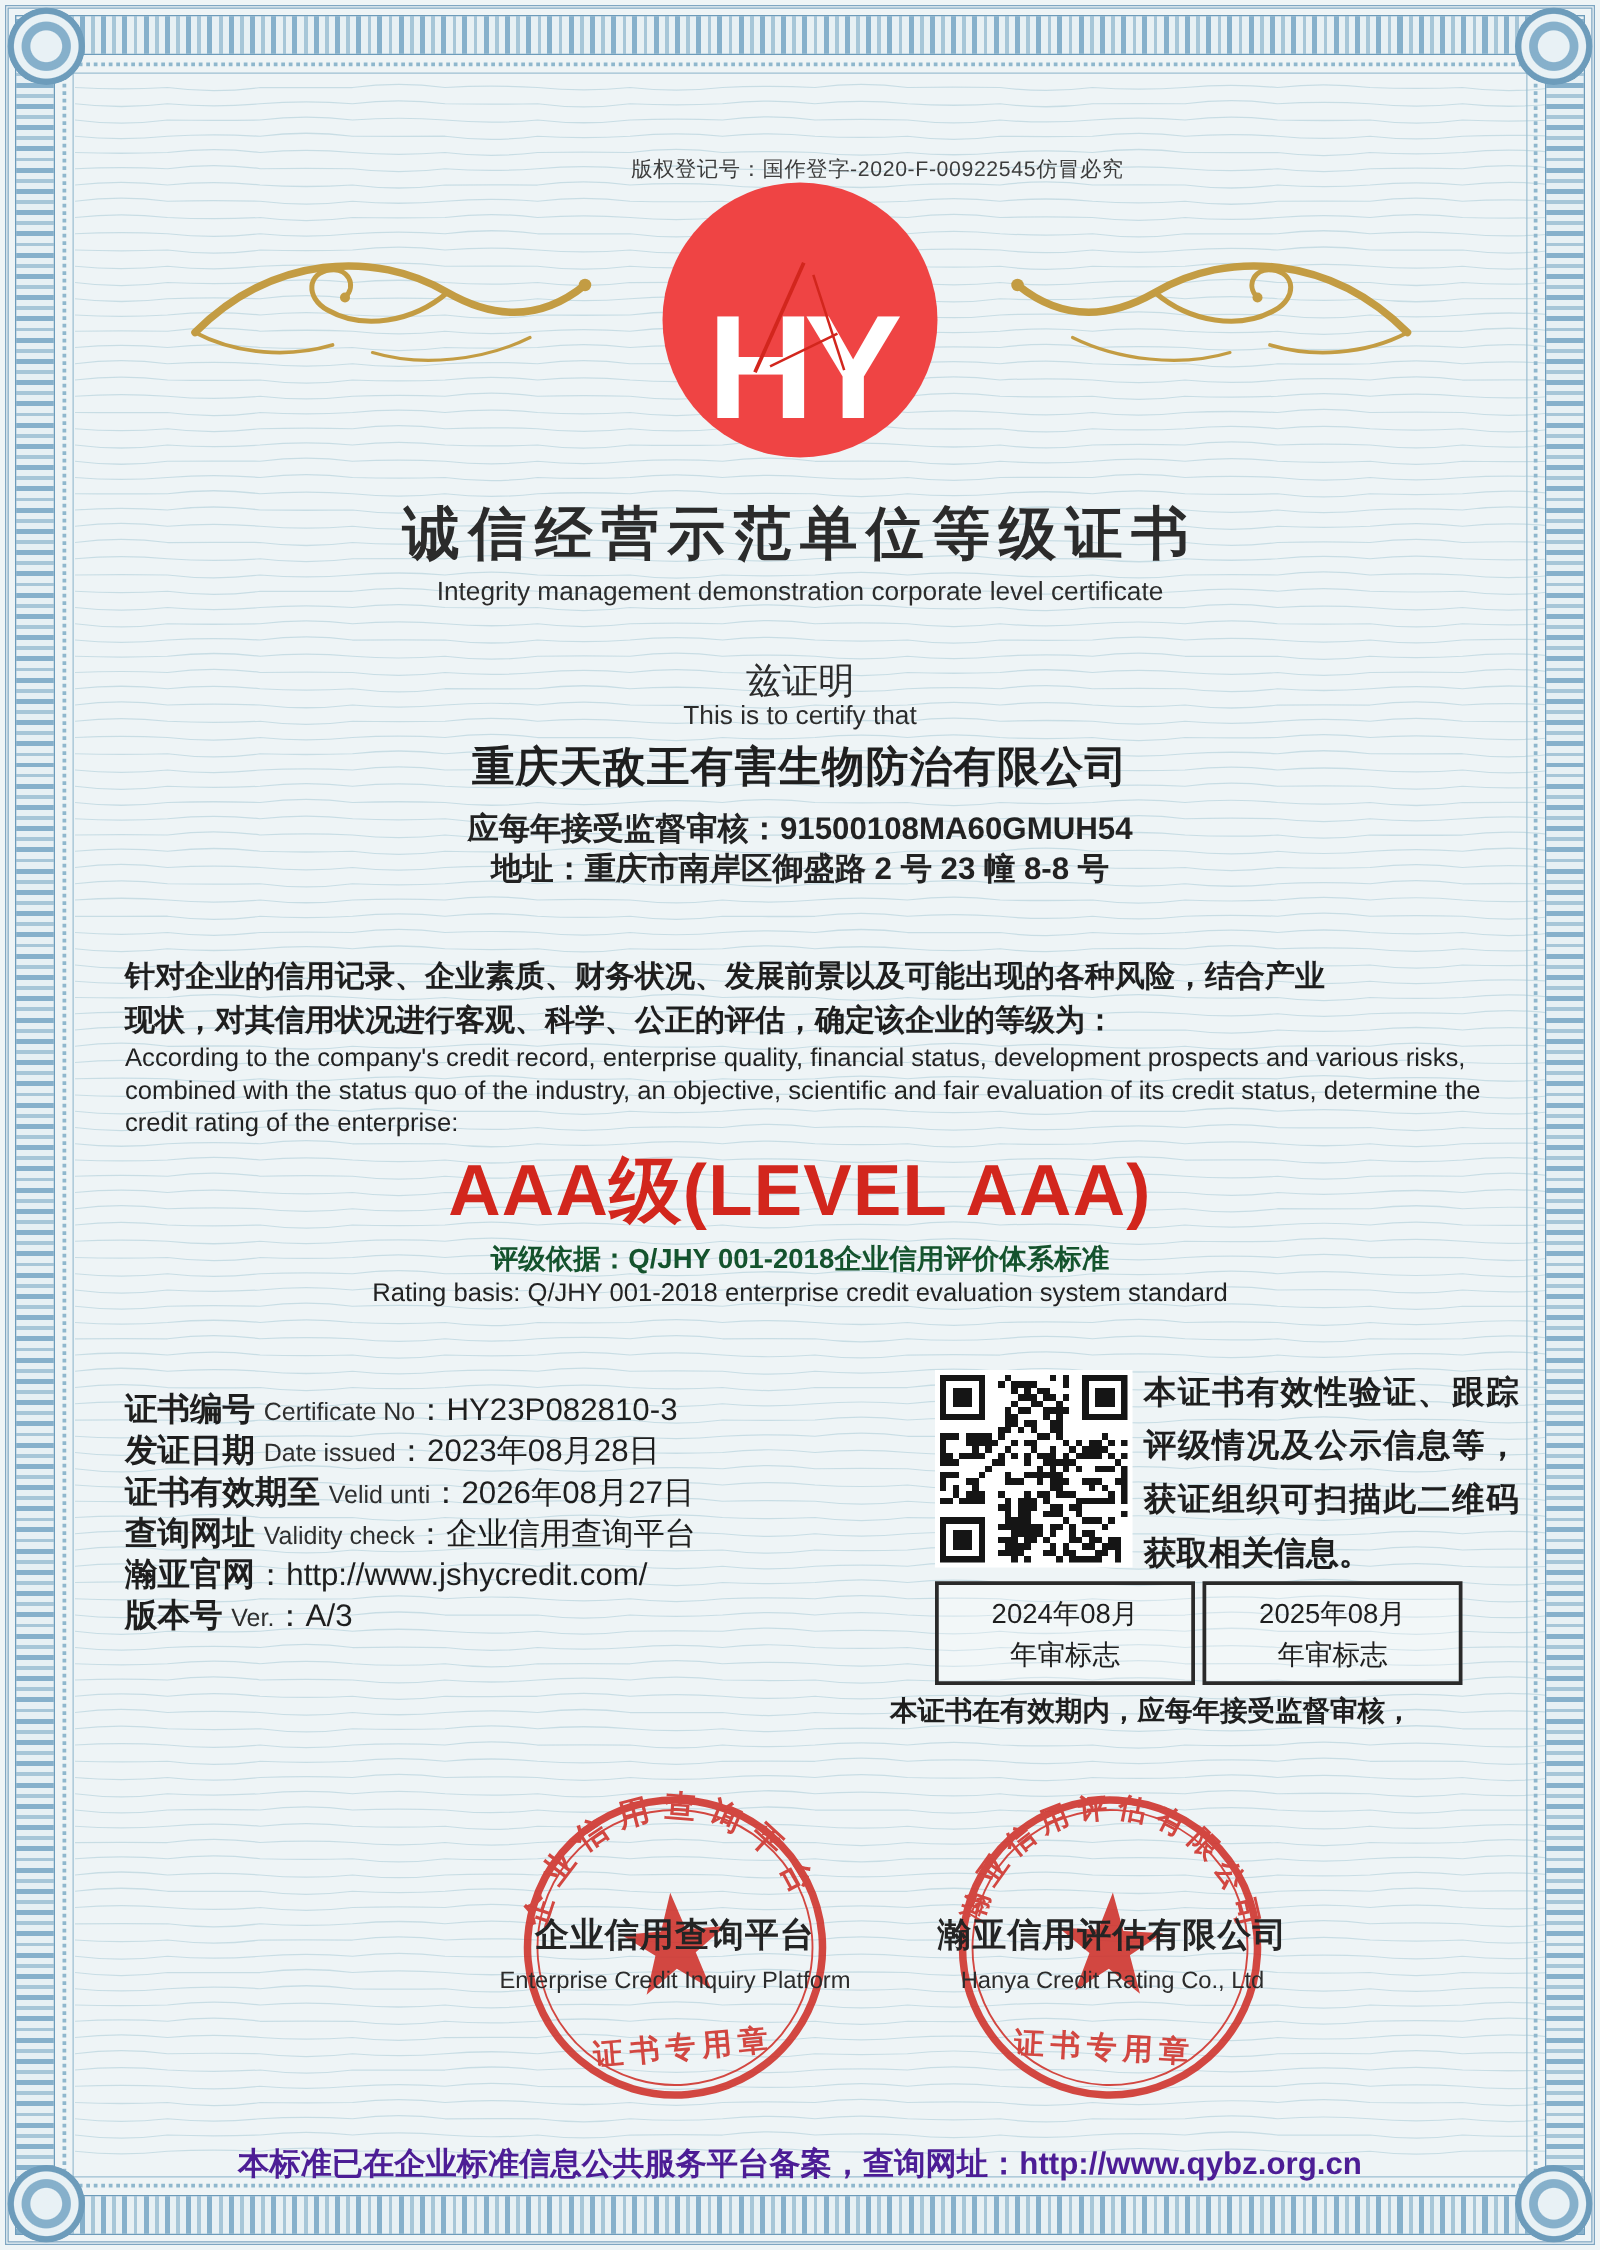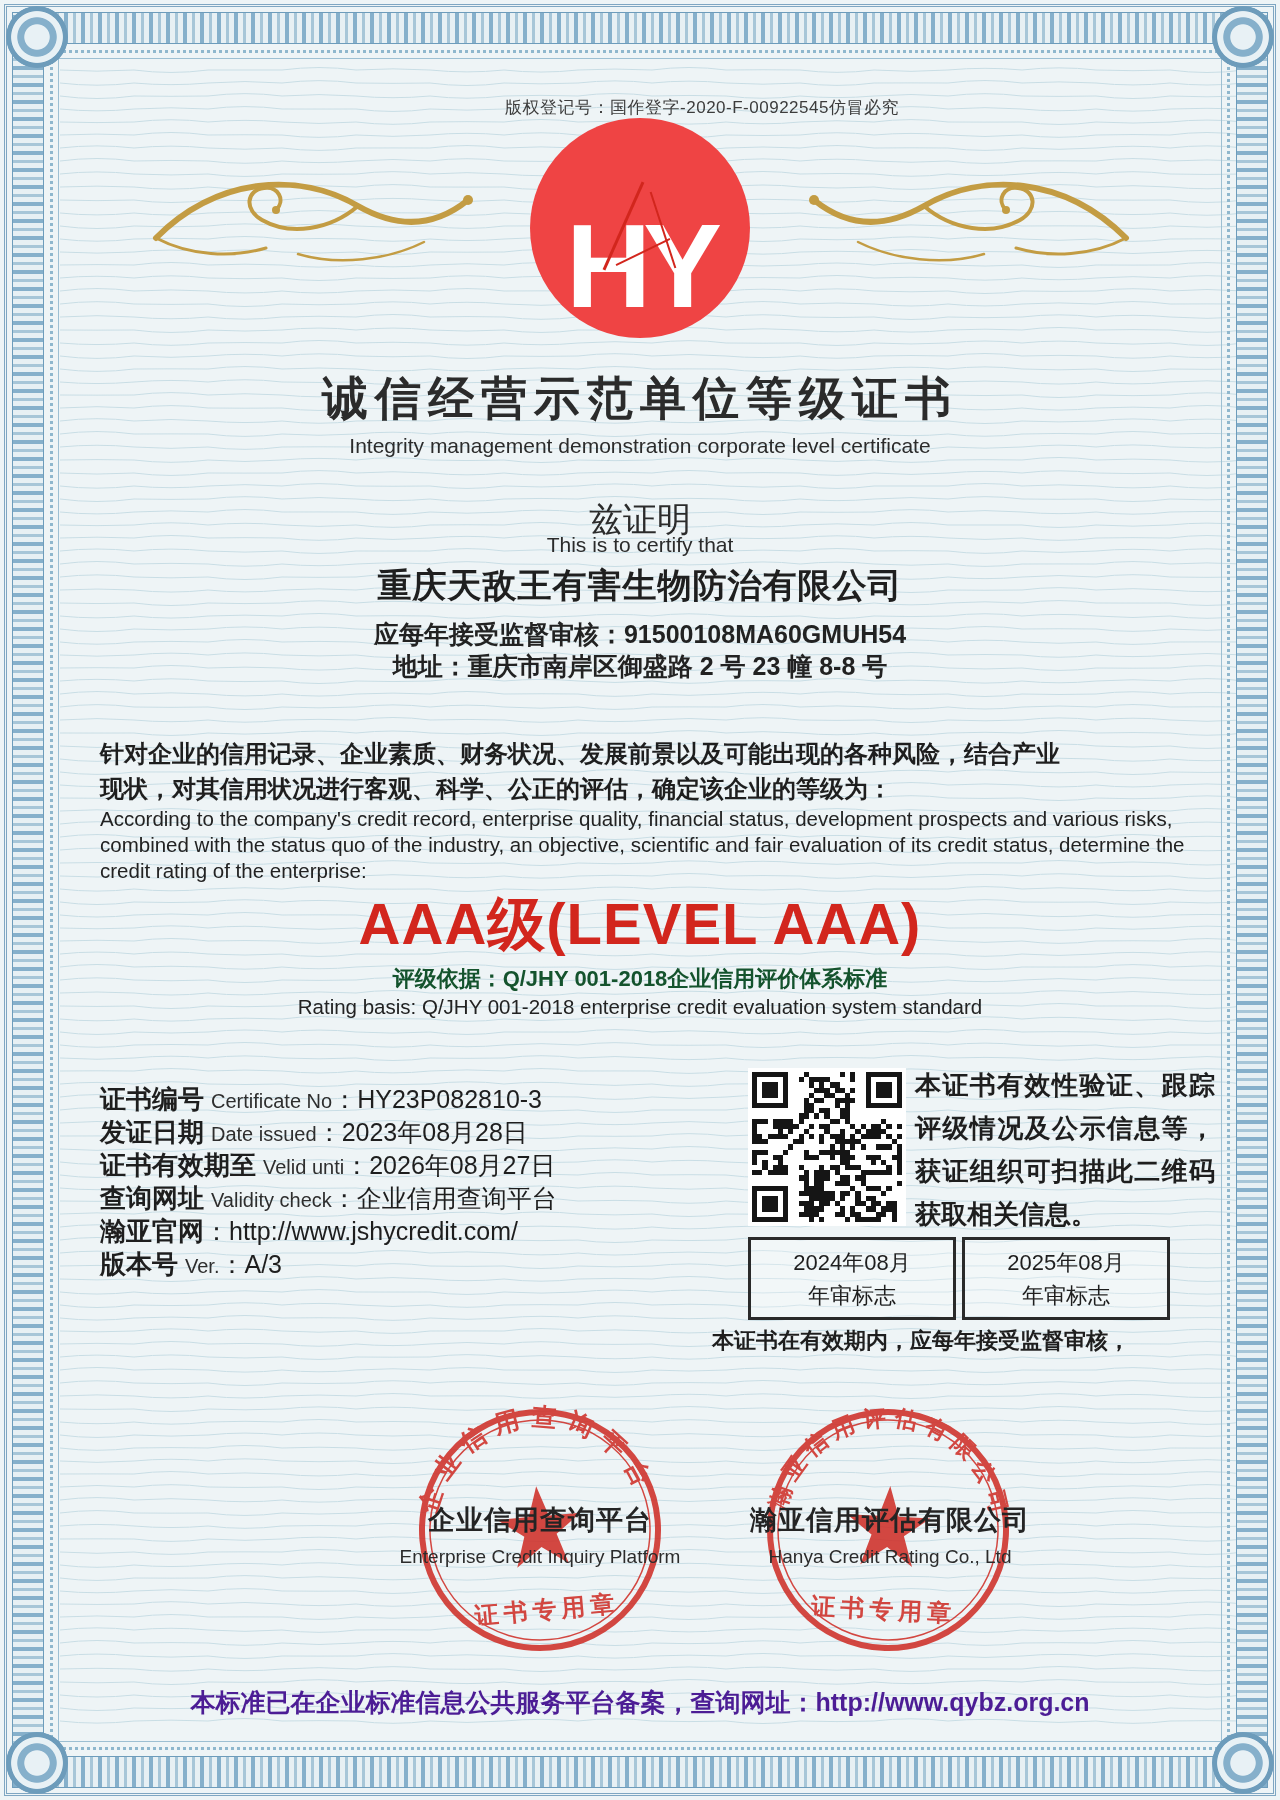--- a/index.html
+++ b/index.html
@@ -18,40 +18,40 @@
     background:repeating-linear-gradient(0deg,#86b0cb 0 4px,#e7f0f4 4px 9px,#a7c6d8 9px 12px,#e7f0f4 12px 17px);}
   .band-left{left:12px;} .band-right{right:12px;}
   .scallop{position:absolute; inset:50px; border:3px dotted #8fb7cd; z-index:2; pointer-events:none;}
   .thinline{position:absolute; inset:58px; border:1px solid #9dbfd2; z-index:2; pointer-events:none;}
   .corner{position:absolute; width:62px; height:62px; z-index:3; border-radius:50%;
     background:radial-gradient(circle,#e8f1f5 28%,#86b0cb 30% 44%,#e8f1f5 46% 58%,#6d9cbb 60% 70%,rgba(0,0,0,0) 72%);}
   .corner.tl{top:6px; left:6px;} .corner.tr{top:6px; right:6px;}
   .corner.bl{bottom:6px; left:6px;} .corner.br{bottom:6px; right:6px;}
   
   #bgwaves{position:absolute; inset:0; z-index:1;}
-  .content{position:absolute; inset:0; z-index:4;}
+  .content{position:absolute; inset:0; z-index:4;margin-top:28px;}
   
   .reg-line{top:96px; left:50%; transform:translateX(-50%); margin-left:62px;
     font-size:17px; letter-spacing:.5px; color:#3c3c3c; white-space:nowrap;}
   .logo{top:118px; left:530px; width:220px; height:220px; border-radius:50%;
     background:#ef4444; display:flex; align-items:flex-end; justify-content:center;}
   .logo-text{font-size:118px; font-weight:900; color:#ffffff; letter-spacing:-8px;
     transform:translateY(-4px); font-family:"Liberation Sans",sans-serif;}
   .crack{position:absolute; background:#d2261d;}
   .crack.c1{width:3px; height:96px; left:92px; top:60px; transform:rotate(24deg);}
   .crack.c2{width:2px; height:80px; left:132px; top:72px; transform:rotate(-18deg);}
   .crack.c3{width:2px; height:60px; left:112px; top:104px; transform:rotate(64deg);}
   .flourish{top:158px; width:330px; height:150px;}
   .flourish.left{left:148px;}
   .flourish.right{left:804px; transform:scaleX(-1);}
   
   .title-cn{top:368px; width:100%; text-align:center; font-size:46px; font-weight:700;
     letter-spacing:7px; color:#2b2b2b;}
   .title-en{top:434px; width:100%; text-align:center; font-size:21px; color:#2b2b2b;}
-  .certify-cn{top:497px; width:100%; text-align:center; font-size:34px; color:#2b2b2b;}
+  .certify-cn{top:497px; width:100%; text-align:center; font-size:29px; color:#2b2b2b;}
   .certify-en{top:533px; width:100%; text-align:center; font-size:21px; color:#2b2b2b;}
   .company{top:563px; width:100%; text-align:center; font-size:34px; font-weight:800; color:#1f1f1f; letter-spacing:1px;}
   .code-line{top:618px; width:100%; text-align:center; font-size:25px; color:#222; font-weight:600;}
   .addr-line{top:650px; width:100%; text-align:center; font-size:25px; color:#222; font-weight:600;}
   
   .para-cn{left:100px; width:1085px; font-size:24px; line-height:35px; color:#1e1e1e; font-weight:600;}
   .para-cn.l1{top:736px;} .para-cn.l2{top:771px;}
   .para-en{top:806px; left:100px; width:1085px; font-size:20.5px; line-height:26px; color:#222;}
   .rating{top:886px; width:100%; text-align:center; font-size:58px; font-weight:800;
     color:#d2261d; letter-spacing:1px;}

